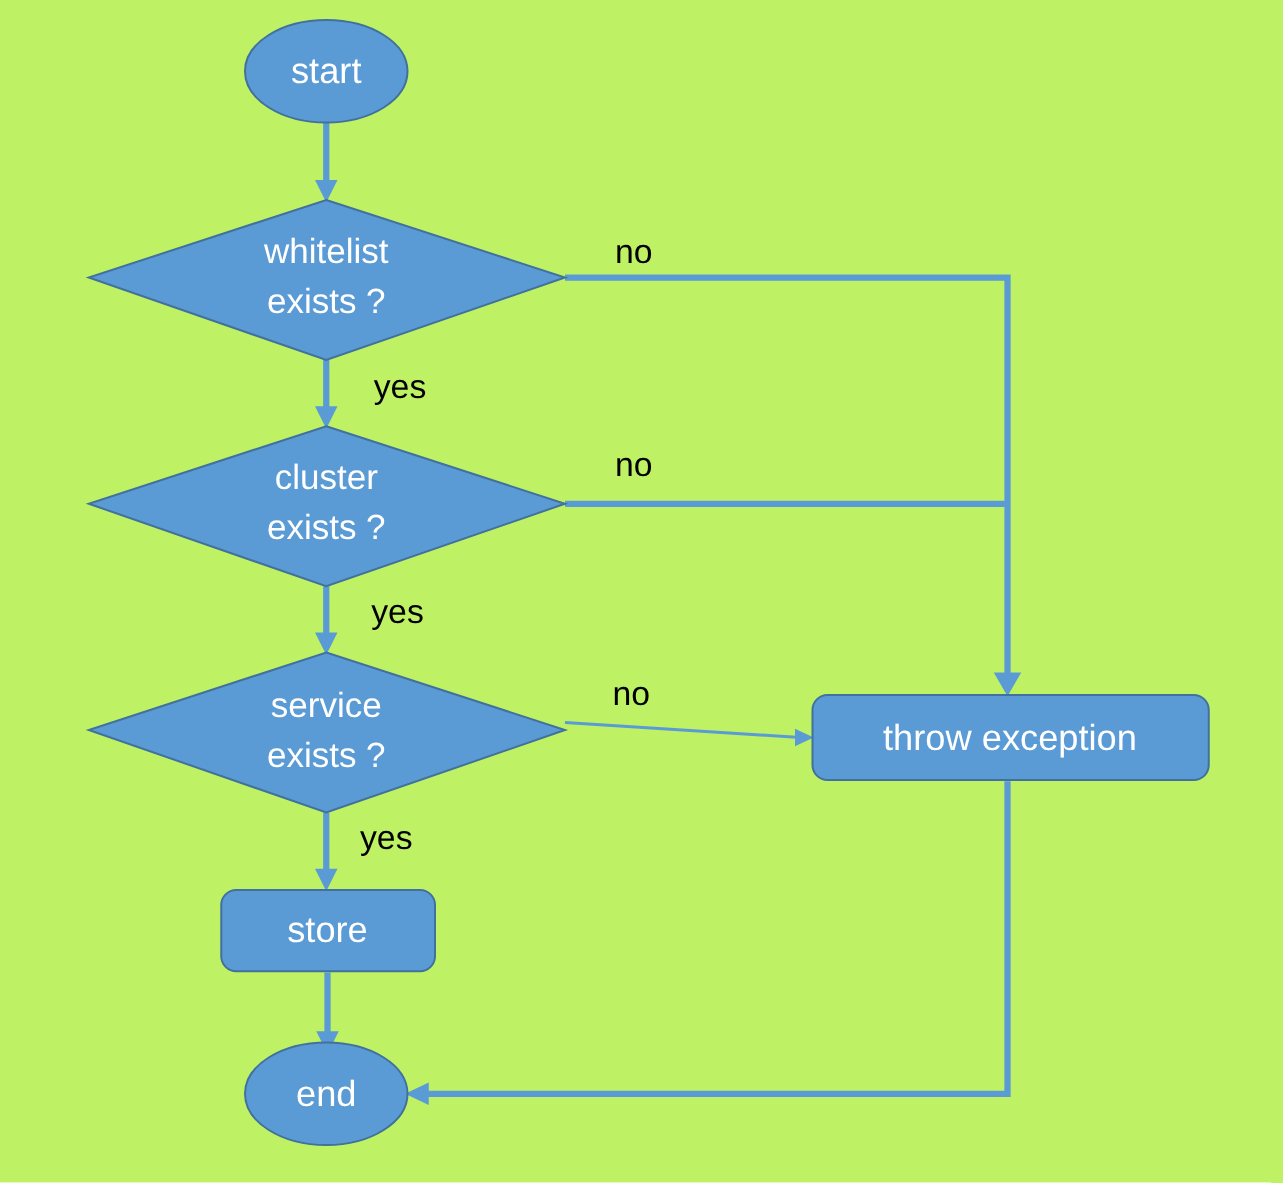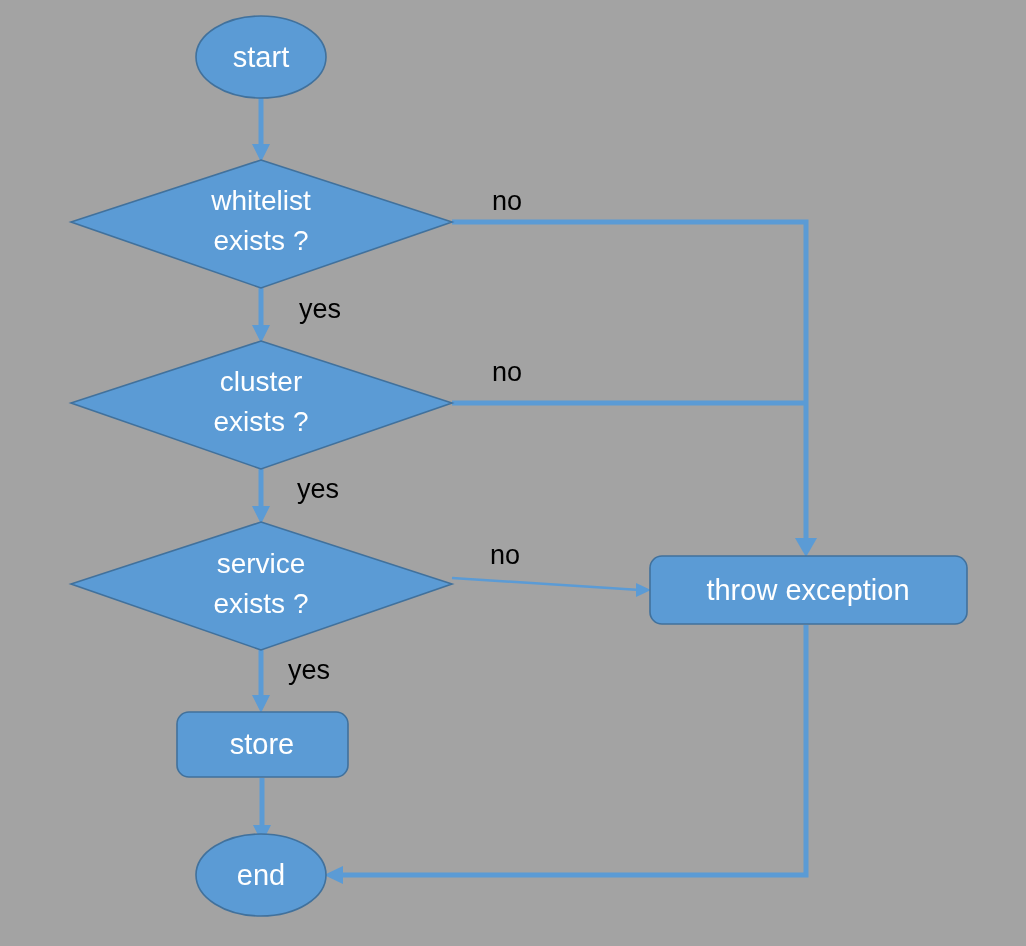--- a/index.html
+++ b/index.html
@@ -10,21 +10,21 @@
   body {
     width: 1026px;
     height: 946px;
     overflow: hidden;
     font-family: "Liberation Sans", sans-serif;
   }
   #flowchart-root {
     position: relative;
     width: 1026px;
     height: 946px;
-    background: #a3a3a3;
+    background: #bef264;
     text-align: center;
   }
   svg#flow-svg {
     display: block;
     width: 1026px;
     height: 946px;
   }
   .node-shape {
     fill: #5b9bd5;
     stroke: #41719c;

